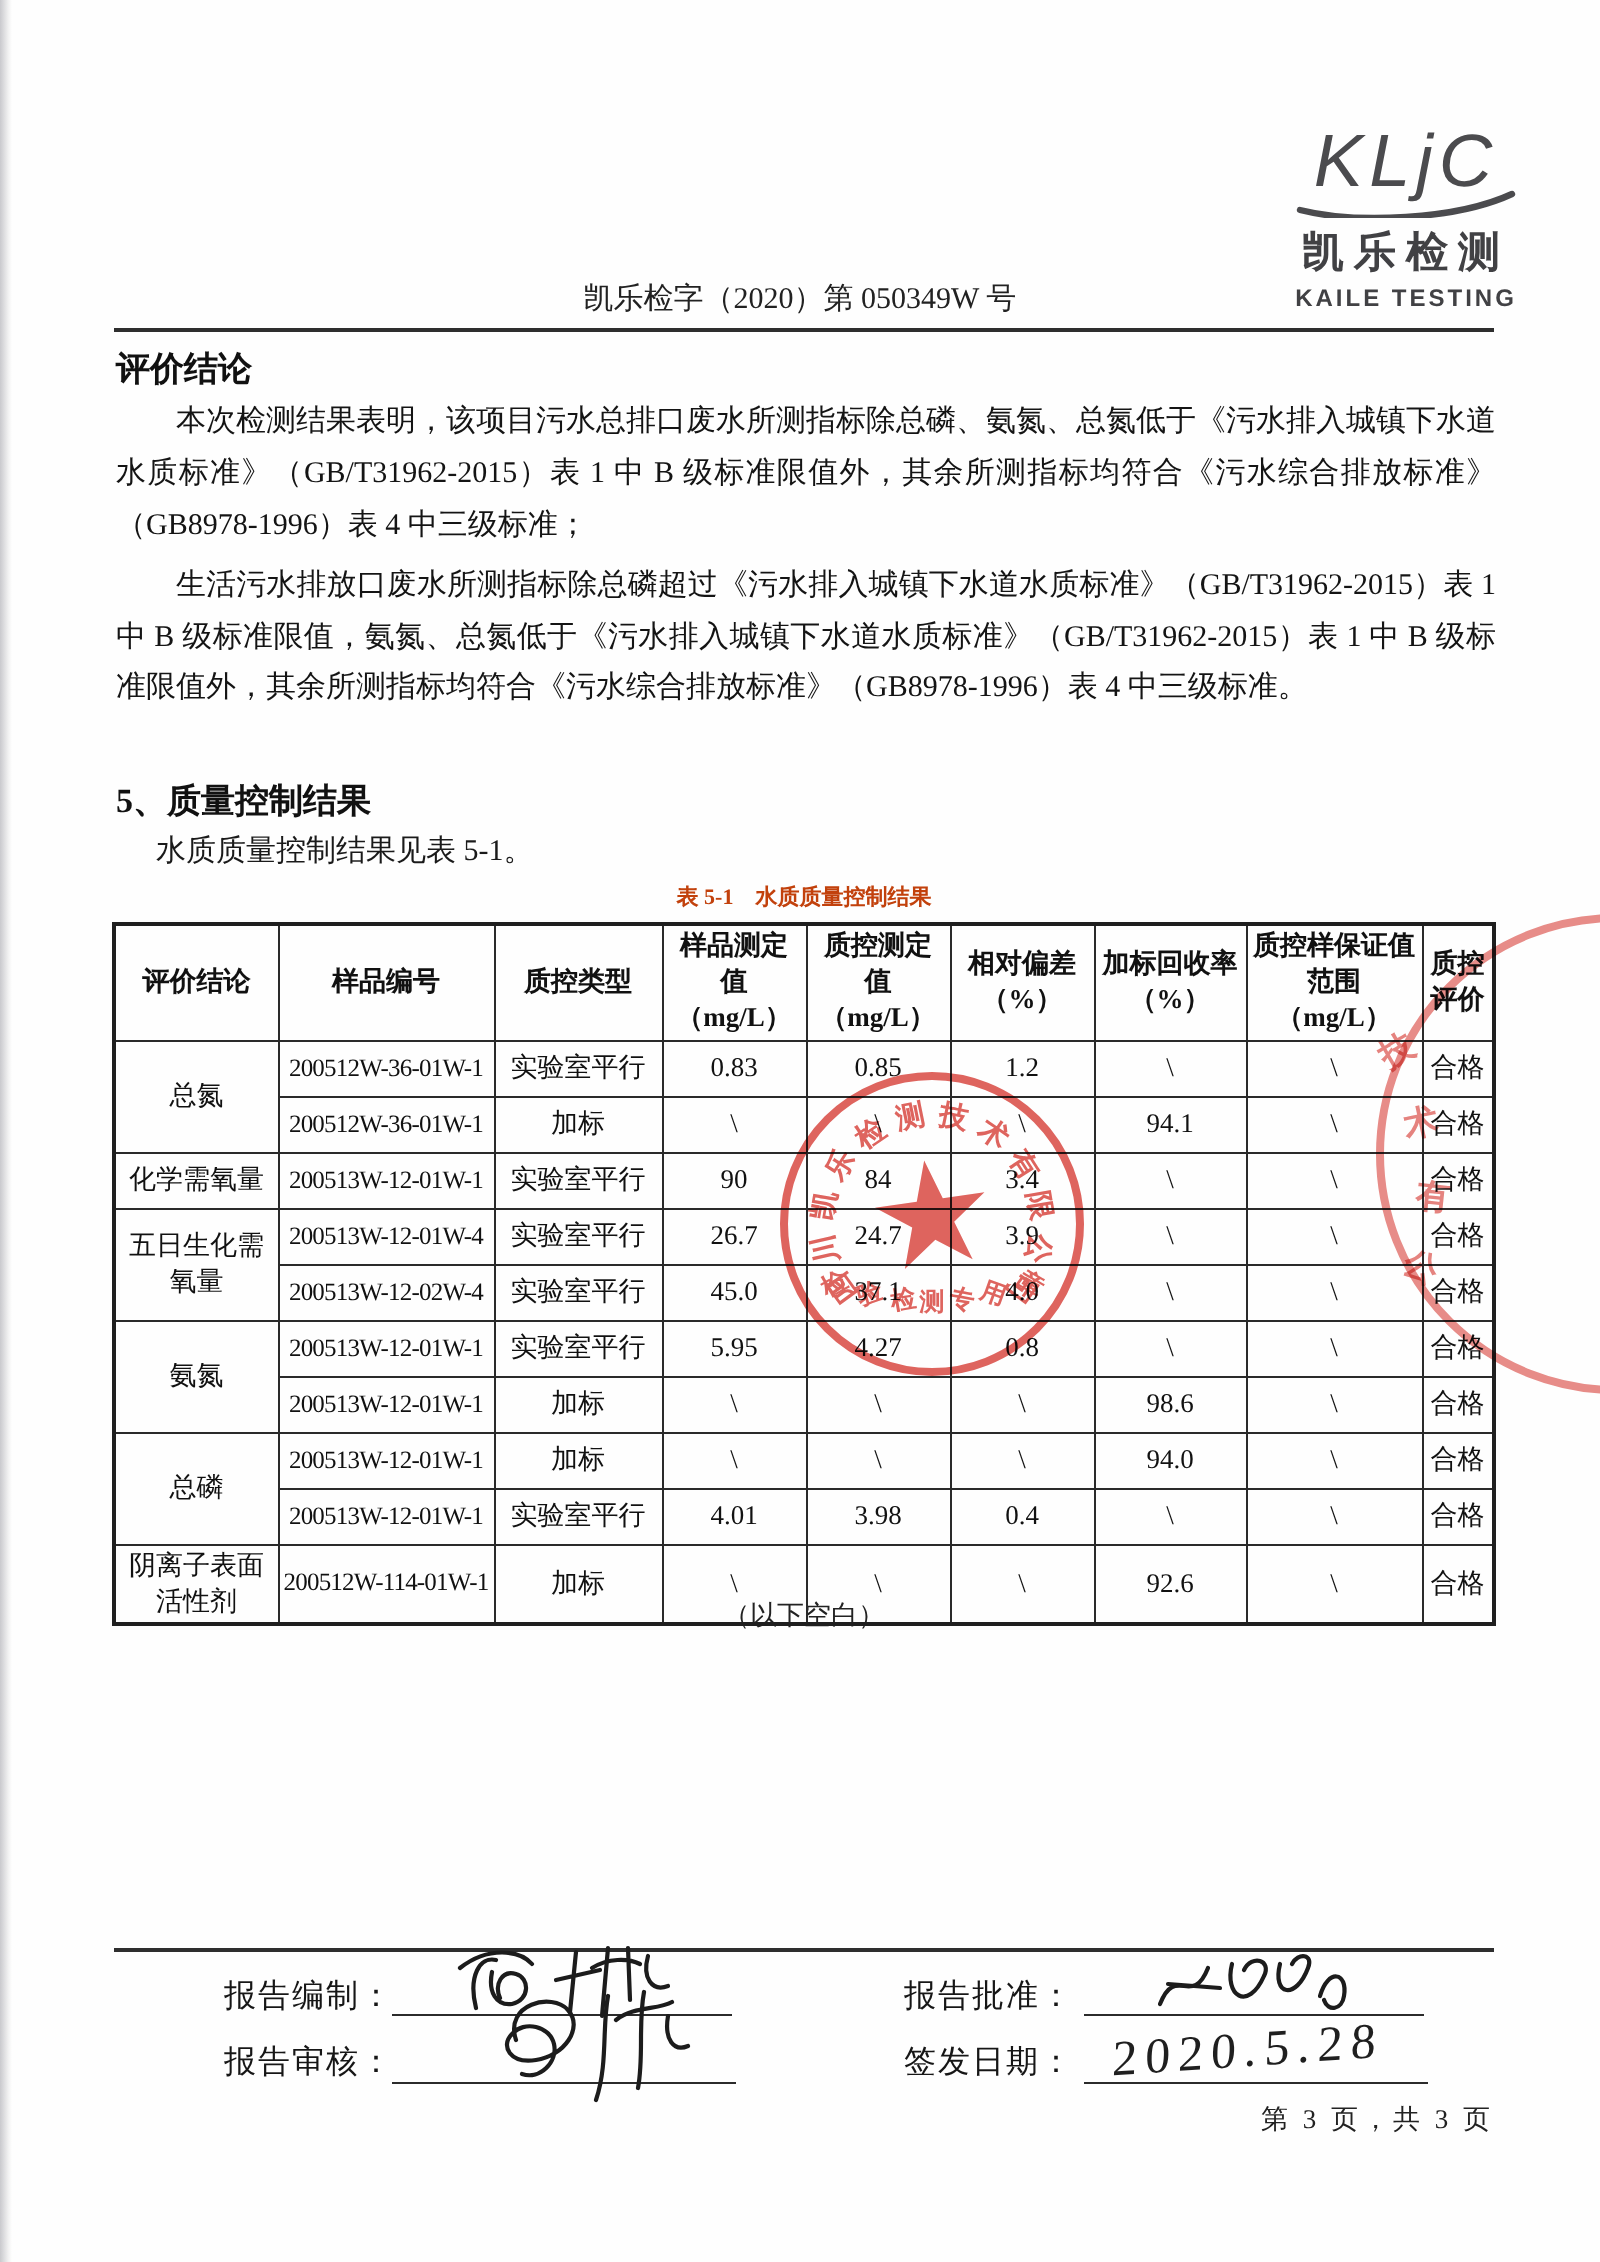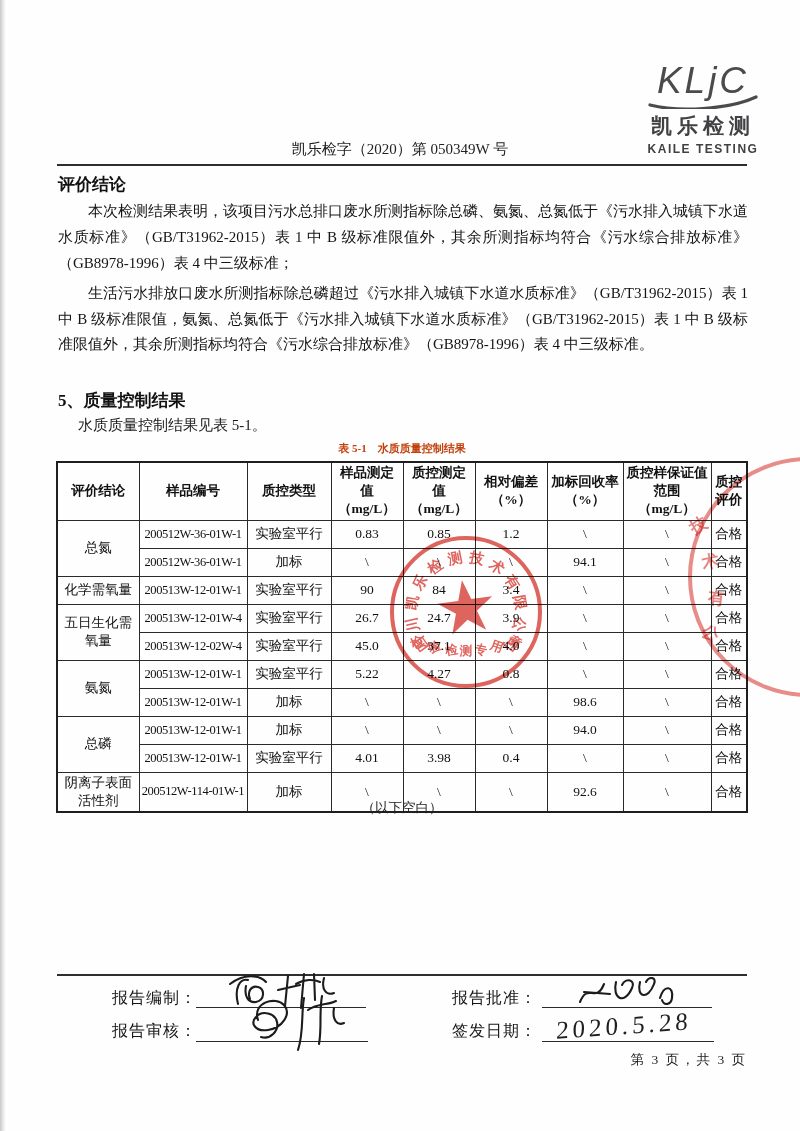--- a/index.html
+++ b/index.html
@@ -201,21 +201,21 @@
           <td class="c-qc_val">37.1</td>
           <td class="c-rel_dev">4.0</td>
           <td class="c-recovery">\</td>
           <td class="c-range">\</td>
           <td class="c-eval">合格</td>
         </tr>
         <tr>
           <td rowspan="2" class="c-item">氨氮</td>
           <td class="c-sample">200513W-12-01W-1</td>
           <td class="c-type">实验室平行</td>
-          <td class="c-sample_val">5.22</td>
+          <td class="c-sample_val">5.95</td>
           <td class="c-qc_val">4.27</td>
           <td class="c-rel_dev">0.8</td>
           <td class="c-recovery">\</td>
           <td class="c-range">\</td>
           <td class="c-eval">合格</td>
         </tr>
         <tr>
           <td class="c-sample">200513W-12-01W-1</td>
           <td class="c-type">加标</td>
           <td class="c-sample_val">\</td>

